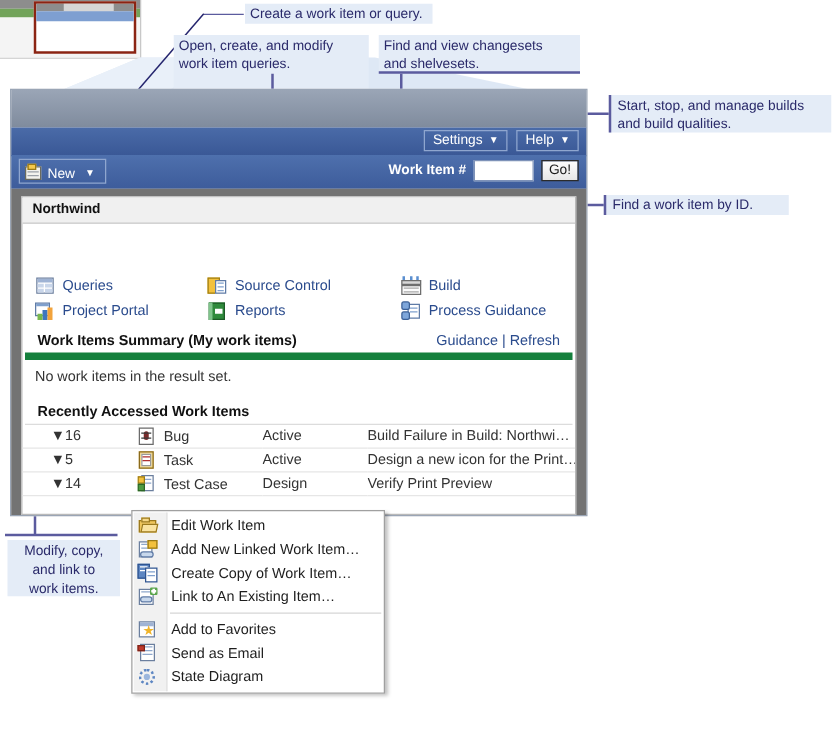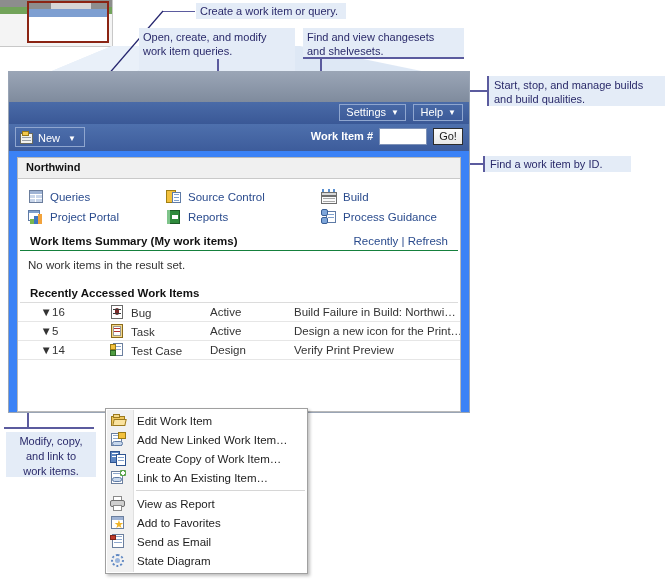--- a/index.html
+++ b/index.html
@@ -175,21 +175,21 @@
     font-size: 11px;
     line-height: 15px;
     text-align: center;
     color: #1a1a1a;
     box-sizing: border-box;
   }
 
   
   #content {
     position: absolute; left: 0; top: 79px; right: 0; bottom: 0;
-    background: #3b82f6;
+    background: #737373;
     padding: 6px 8px 0 8px;
     box-sizing: border-box;
   }
   #inner {
     background: #ffffff;
     border: 1px solid #b9b9b9;
     height: 100%;
     box-sizing: border-box;
   }
   #projbar {
@@ -200,31 +200,32 @@
     font-size: 11px;
     line-height: 19px;
     padding-left: 8px;
     color: #111111;
   }
   #linkgrid {
     padding: 8px 0 2px 10px;
     display: grid;
     grid-template-columns: 138px 155px auto;
     grid-auto-rows: 20px;
+    margin-top: 32px;
   }
   .linkcell { display: flex; align-items: center; }
   .linkcell .ico { width: 16px; height: 16px; margin-right: 6px; flex: none; position: relative; }
   .linkcell a {
     color: #2a4b8d; font-size: 11.5px; text-decoration: none;
   }
 
   .section-head {
     display: flex; justify-content: space-between; align-items: baseline;
     padding: 4px 10px 3px 10px;
-    border-bottom: 1px solid #15803d;
+    border-bottom: 6px solid #15803d;
     margin: 2px 2px 0 2px;
   }
   .section-head .ttl { font-weight: bold; font-size: 11.5px; color: #111111; }
   .section-head .acts { font-size: 11.5px; color: #2a4b8d; }
   .section-head .acts a { color: #2a4b8d; text-decoration: none; }
   .section-head .acts .sep { color: #2a4b8d; }
 
   .emptymsg { padding: 8px 10px 10px 10px; font-size: 11.5px; color: #333333; }
 
   .section-head2 {
@@ -433,21 +434,21 @@
             <span class="sq" style="left:0px;top:8px;width:7px;height:7px;background:#7ea6da;border:1px solid #3a5f96;border-radius:2px;"></span>
           </span>
           <a href="#">Process Guidance</a>
         </div>
 
       </div>
 
       <div class="section-head">
         <div class="ttl">Work Items Summary (My work items)</div>
         <div class="acts">
-          <a href="#">Recently</a>
+          <a href="#">Guidance</a>
           <span class="sep">|</span>
           <a href="#">Refresh</a>
         </div>
       </div>
 
       <div class="emptymsg">No work items in the result set.</div>
 
       <div class="section-head2">Recently Accessed Work Items</div>
 
       <table class="items">
@@ -553,28 +554,20 @@
       <span class="sq" style="left:2px;top:7px;width:10px;height:5px;background:#c8d8ec;border:1px solid #5f7ba6;border-radius:3px;"></span>
       <span class="sq" style="left:10px;top:0px;width:6px;height:6px;background:#5aa44c;border-radius:1px;"></span>
       <span class="sq" style="left:12px;top:1px;width:2px;height:4px;background:#ffffff;"></span>
       <span class="sq" style="left:11px;top:2px;width:4px;height:2px;background:#ffffff;"></span>
     </span>
     <span class="lbl">Link to An Existing Item…</span>
   </div>
 
   <div class="mi-sep"></div>
 
-  <div class="mi">
-    <span class="ico">
-      <span class="sq" style="left:3px;top:0px;width:9px;height:5px;background:#ffffff;border:1px solid #8a8a8a;"></span>
-      <span class="sq" style="left:0px;top:4px;width:15px;height:7px;background:#cfcfcf;border:1px solid #6e6e6e;border-radius:2px;"></span>
-      <span class="sq" style="left:3px;top:9px;width:9px;height:6px;background:#ffffff;border:1px solid #8a8a8a;"></span>
-    </span>
-    <span class="lbl">View as Report</span>
-  </div>
 
   <div class="mi">
     <span class="ico">
       <span class="sq" style="left:1px;top:1px;width:13px;height:13px;background:#ffffff;border:1px solid #6b7f9e;"></span>
       <span class="sq" style="left:2px;top:2px;width:11px;height:3px;background:#9fb3d4;"></span>
       <span style="position:absolute;left:4px;top:5px;color:#f0b429;font-size:11px;line-height:9px;">★</span>
     </span>
     <span class="lbl">Add to Favorites</span>
   </div>
 

